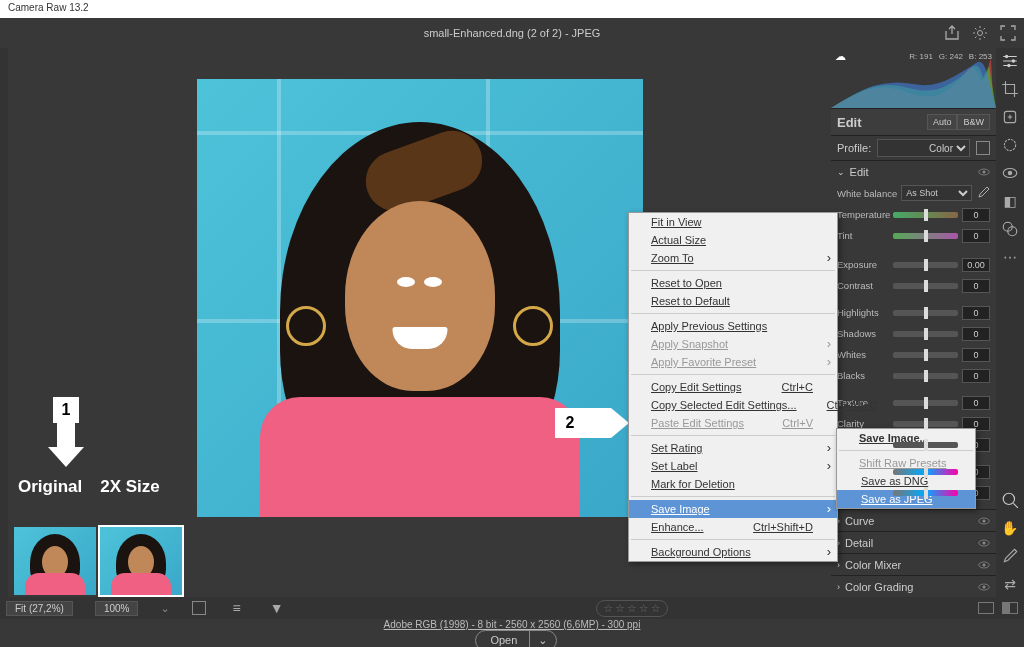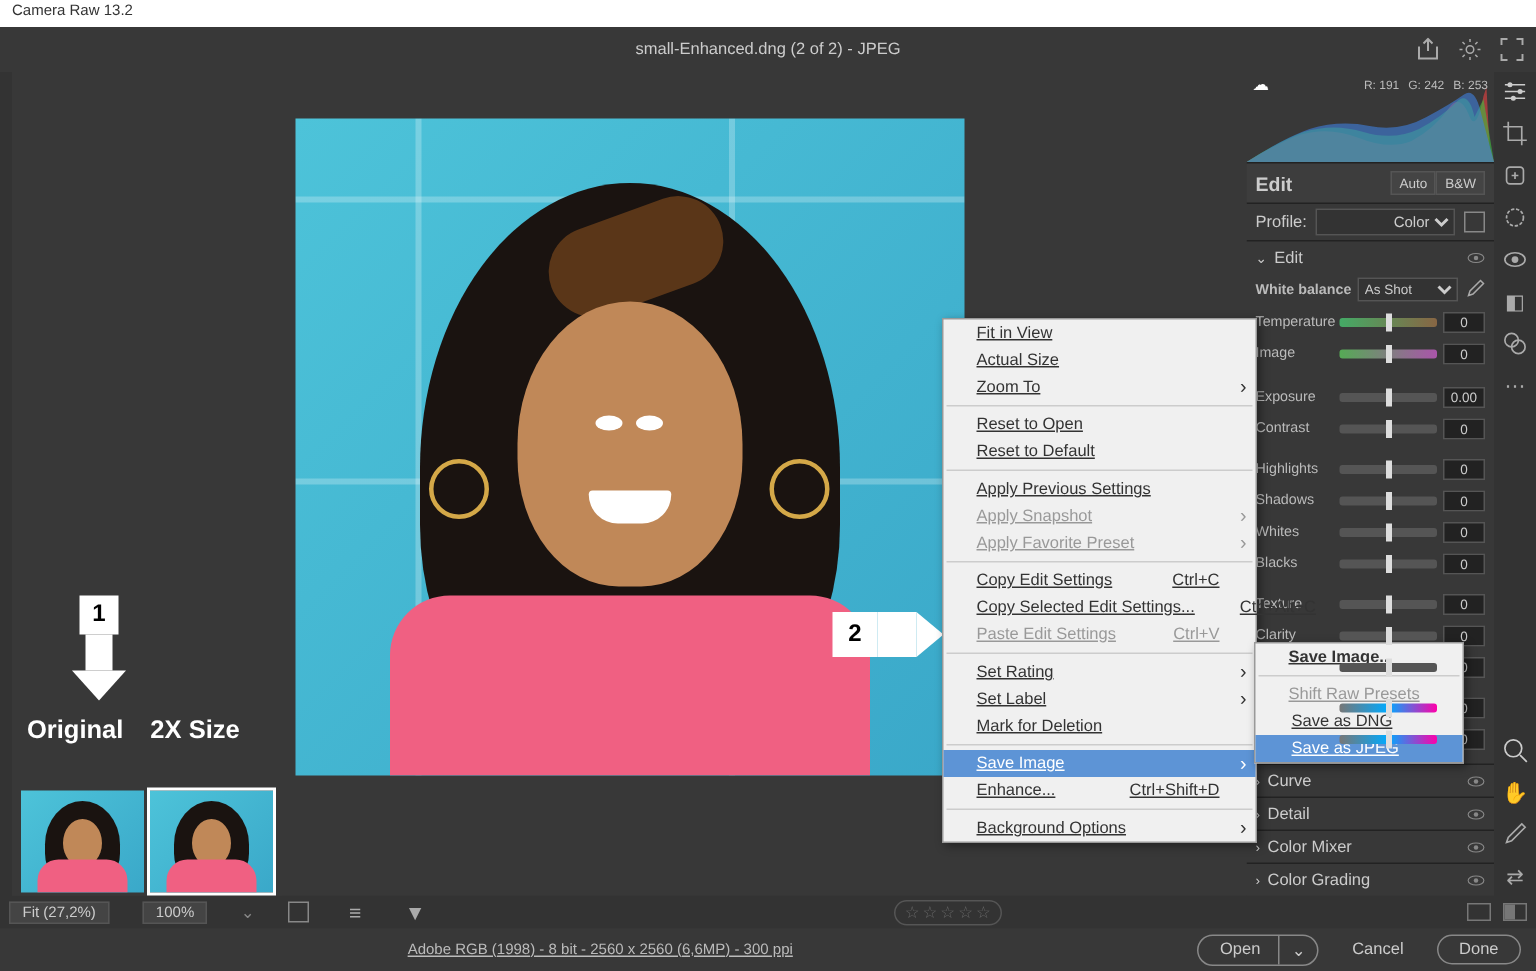--- a/index.html
+++ b/index.html
@@ -78,21 +78,21 @@
   .slider-row { display: flex; align-items: center; padding: 2px 6px; gap: 4px; height:21px;}
   .slider-row .label { width: 52px; font-size: 9.5px; color: #bbb; }
   .slider-row .track { flex: 1; height: 6px; background: linear-gradient(90deg, #4a6, #864); position: relative; border-radius:2px;}
   .slider-row .track.tint { background: linear-gradient(90deg, #5a5, #a5a); }
   .slider-row .track.plain { background: #555; }
   .slider-row .track.vib { background: linear-gradient(90deg,#777,#0af,#f0a);}
   .slider-row .handle { position: absolute; top: -3px; left: 50%; width: 4px; height: 12px; background: #ddd; transform:translateX(-50%);}
   .slider-row .value { width: 28px; height: 14px; background: #222; border: 1px solid #555; font-size: 9px; text-align: center; line-height: 13px; }
 
   .wb-row { display: flex; align-items: center; padding: 3px 6px; gap: 4px; }
-  .wb-row .label { font-size: 9.5px; color:#bbb;font-weight:bold;}
+  .wb-row .label { font-size: 9.5px; color:#bbb;}
   .wb-row select { flex:1; background:#333; border:1px solid #555; color:#ccc; font-size:9px; height:16px;}
   .dropper { width:14px; height:14px;}
 
   
   .tool-strip { width: 28px; background: #333; display: flex; flex-direction: column; align-items: center; padding: 4px 0; gap: 10px; }
   .tool { width: 18px; height: 18px; cursor: pointer; display:flex; align-items:center; justify-content:center; color:#aaa; font-size:14px;}
   .tool-strip .spacer { flex: 1; }
 
   
   .filmstrip { height: 72px; background: #383838; display: flex; align-items: center; padding: 2px 6px; gap: 4px; }
@@ -103,21 +103,21 @@
   .thumb .mini-shirt { position:absolute; bottom:0; left:50%; transform:translateX(-50%); width:60px; height:22px; background:#f06082; border-radius:14px 14px 0 0;}
 
   
   .bottom-bar1 { height: 22px; background: #333; display: flex; align-items: center; padding: 0 6px; gap: 22px; }
   .zoom-box { background: #444; border: 1px solid #555; padding: 1px 8px; font-size: 10px; }
   .stars { margin: 0 auto; display: flex; gap: 2px; border:1px solid #555; padding:1px 6px; border-radius:10px;}
   .stars span { color: #666; font-size: 11px; cursor:pointer;}
   .view-icons { display: flex; gap: 8px; }
   .view-icons .vi { width: 16px; height: 12px; border: 1px solid #777; cursor:pointer;}
 
-  .bottom-bar2 { height: 28px; background: #383838; display: flex; align-items: center; padding: 0 10px; }
+  .bottom-bar2 { height: 28px; background: #383838; display: flex; align-items: center; padding: 0 10px; flex-direction: column; }
   .meta-link { margin: 0 auto; font-size: 10px; color: #bbb; text-decoration: underline; cursor: pointer; }
   .action-btn { border: 1px solid #888; background: transparent; color: #ccc; padding: 3px 14px; border-radius: 12px; font-size: 11px; margin-left: 8px; cursor: pointer; }
   .action-btn.split { display:flex; padding:0;}
   .action-btn.split span:first-child { padding:3px 12px 3px 14px; border-right:1px solid #888;}
   .action-btn.split span:last-child { padding:3px 8px;}
 
   svg { display: block; }
 </style>
 </head>
 <body>
@@ -327,21 +327,21 @@
     </div>
 
     <div class="slider-row">
         <span class="label">Temperature</span>
         <div class="track">
           <div class="handle"></div>
         </div>
         <span class="value">0</span>
       </div>
     <div class="slider-row">
-        <span class="label">Image</span>
+        <span class="label">Tint</span>
         <div class="track tint">
           <div class="handle"></div>
         </div>
         <span class="value">0</span>
       </div>
     <div style="height:8px"></div>
     <div class="slider-row">
         <span class="label">Exposure</span>
         <div class="track plain">
           <div class="handle"></div>

